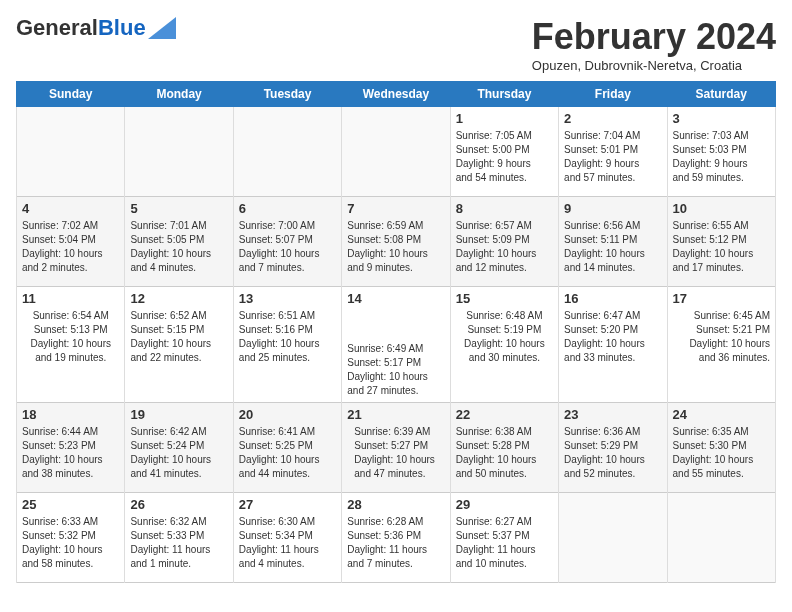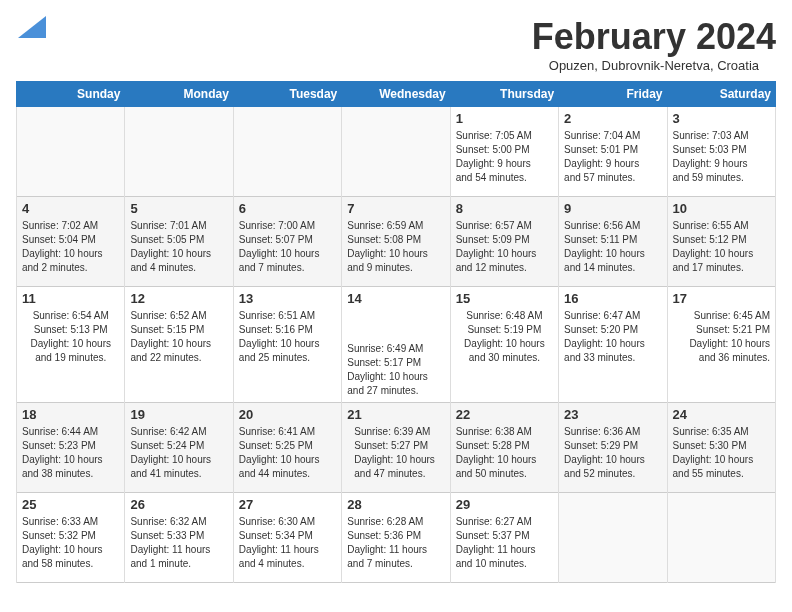--- a/index.html
+++ b/index.html
@@ -26,21 +26,21 @@
       line-height: 1.1;
     }
     .logo-general { color: #333; }
     .logo-blue { color: #1565c0; }
     .logo-icon {
       width: 28px;
       height: 22px;
       margin-left: 2px;
     }
     .title-block {
-      text-align: center;
+      text-align: left;
     }
     .month-title {
       font-size: 36px;
       font-weight: bold;
       color: #333;
     }
     .subtitle {
       font-size: 13px;
       color: #333;
     }
@@ -50,21 +50,21 @@
       table-layout: fixed;
     }
     thead tr {
       background-color: #2979c0;
     }
     thead th {
       color: #fff;
       font-size: 12px;
       font-weight: bold;
       padding: 5px 4px;
-      text-align: right;
+      text-align: center;
       border: 1px solid #2979c0;
     }
     tbody tr {
       border-bottom: 1px solid #ccc;
     }
     tbody td {
       vertical-align: top;
       padding: 4px 5px;
       font-size: 10px;
       color: #333;
@@ -89,20 +89,23 @@
     tbody tr:nth-child(odd) { background: #fff; }
     tbody tr:nth-child(even) { background: #f5f5f5; }
   </style>
 </head>
 <body>
 
 <div class="header">
   <div class="logo">
     <div>
       <div style="display:flex;align-items:center;">
+        <span class="logo-text">
+          <span class="logo-general">General</span><span class="logo-blue">Blue</span>
+        </span>
         <svg class="logo-icon" viewBox="0 0 28 22" xmlns="http://www.w3.org/2000/svg">
           <polygon points="0,22 28,0 28,22" fill="#4a90d9"></polygon>
         </svg>
       </div>
     </div>
   </div>
   <div class="title-block">
     <div class="month-title">February 2024</div>
     <div class="subtitle">Opuzen, Dubrovnik-Neretva, Croatia</div>
   </div>

